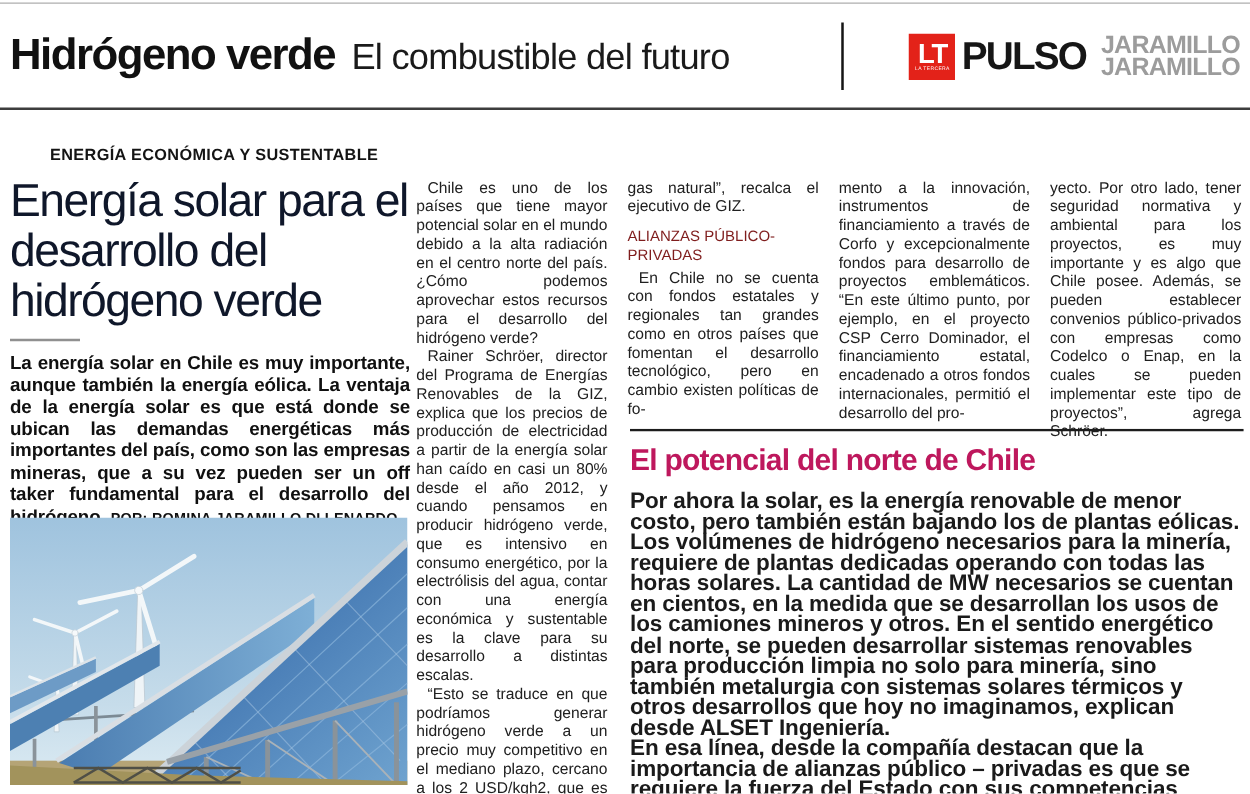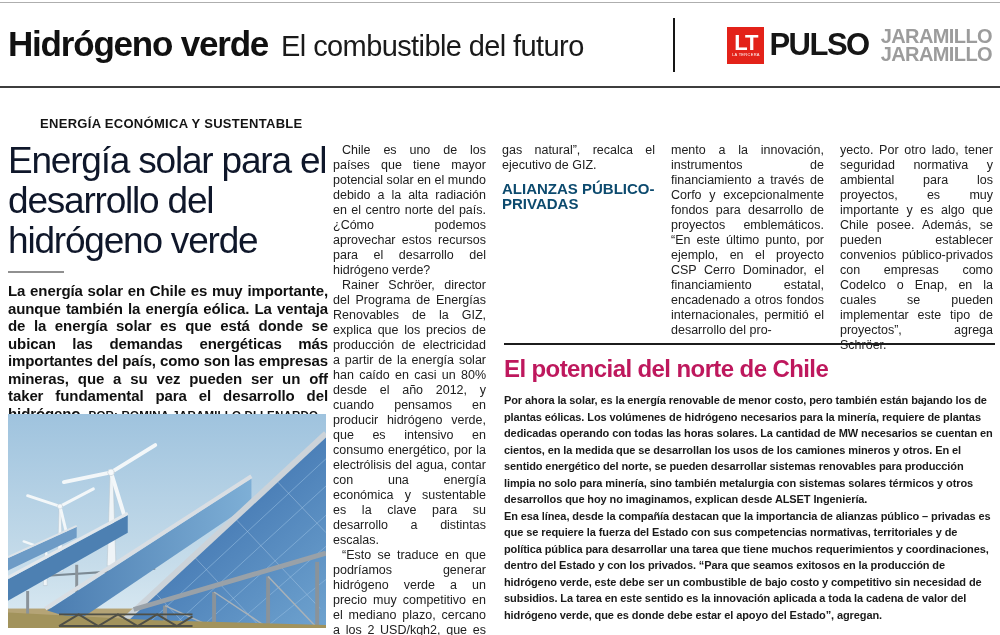--- a/index.html
+++ b/index.html
@@ -29,27 +29,27 @@
   .lede { font-size:15px; font-weight:700; line-height:17.5px; text-align:justify; color:#101010; letter-spacing:-0.1px; }
   .byline { font-size:11.5px; letter-spacing:0.2px; }
   .photo { position:absolute; left:8px; top:414px; width:318px; height:214px; }
   .photo svg { display:block; width:100%; height:100%; }
 
   
   .cols { position:absolute; left:333px; top:143px; width:660px; display:flex; gap:16px; }
   .col { width:153px; }
   .col p { font-size:12.5px; line-height:15px; text-align:justify; color:#202020; }
   .col p.ind { text-indent:9px; }
-  .subhead { font-size:15px; font-weight:700; line-height:14.5px; margin:9px 0 4px; color:#0c4a6e; }
+  .subhead { font-size:12px; font-weight:400; line-height:14.5px; margin:9px 0 4px; color:#7f1d1d; }
 
   
   .potential { position:absolute; left:504px; top:343px; width:491px; height:292px; overflow:hidden; }
   .pot-rule { height:2px; background:#1c1c1c; }
   .pot-title { font-size:24px; font-weight:700; letter-spacing:-0.6px; color:#be185d; margin:10px 0 9px; }
-  .potential p { font-size:11px; line-height:16.5px; font-weight:700; letter-spacing:-0.1px; color:#1a1a1a; }
+  .potential p { font-size:18px; line-height:16.5px; font-weight:700; letter-spacing:-0.1px; color:#1a1a1a; }
 </style>
 </head>
 <body>
 
 <div class="page">
 
   <div class="top-rule"></div>
 
   <div class="masthead">
     <span class="mast-bold">Hidrógeno verde</span>
@@ -183,20 +183,21 @@
 
   <div class="cols">
     <div class="col">
       <p class="ind">Chile es uno de los países que tiene mayor potencial solar en el mundo debido a la alta radiación en el centro norte del país. ¿Cómo podemos aprovechar estos recursos para el desarrollo del hidrógeno verde?</p>
       <p class="ind">Rainer Schröer, director del Programa de Energías Renovables de la GIZ, explica que los precios de producción de electricidad a partir de la energía solar han caído en casi un 80% desde el año 2012, y cuando pensamos en producir hidrógeno verde, que es intensivo en consumo energético, por la electrólisis del agua, contar con una energía económica y sustentable es la clave para su desarrollo a distintas escalas.</p>
       <p class="ind">“Esto se traduce en que podríamos generar hidrógeno verde a un precio muy competitivo en el mediano plazo, cercano a los 2 USD/kgh2, que es el precio actual del hidrógeno gris, o el que se produce a partir del reformado con vapor del</p>
     </div>
     <div class="col">
       <p>gas natural”, recalca el ejecutivo de GIZ.</p>
       <div class="subhead">ALIANZAS PÚBLICO-PRIVADAS</div>
+      <p class="ind">En Chile no se cuenta con fondos estatales y regionales tan grandes como en otros países que fomentan el desarrollo tecnológico, pero en cambio existen políticas de fo-</p>
     </div>
     <div class="col">
       <p>mento a la innovación, instrumentos de financiamiento a través de Corfo y excepcionalmente fondos para desarrollo de proyectos emblemáticos. “En este último punto, por ejemplo, en el proyecto CSP Cerro Dominador, el financiamiento estatal, encadenado a otros fondos internacionales, permitió el desarrollo del pro-</p>
     </div>
     <div class="col">
       <p>yecto. Por otro lado, tener seguridad normativa y ambiental para los proyectos, es muy importante y es algo que Chile posee. Además, se pueden establecer convenios público-privados con empresas como Codelco o Enap, en la cuales se pueden implementar este tipo de proyectos”, agrega Schröer.</p>
     </div>
   </div>
 
   <div class="potential">

